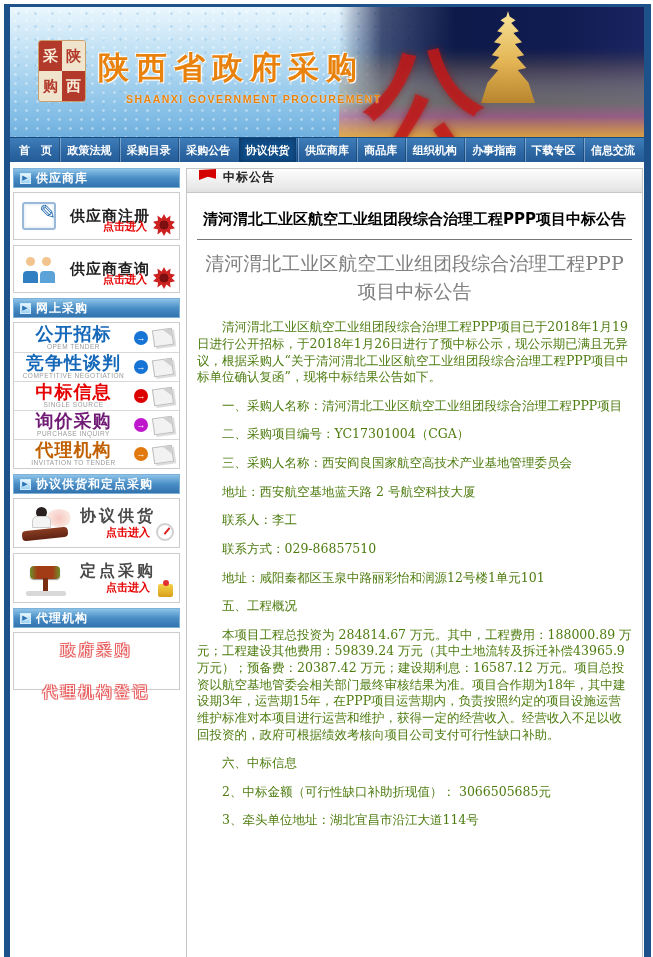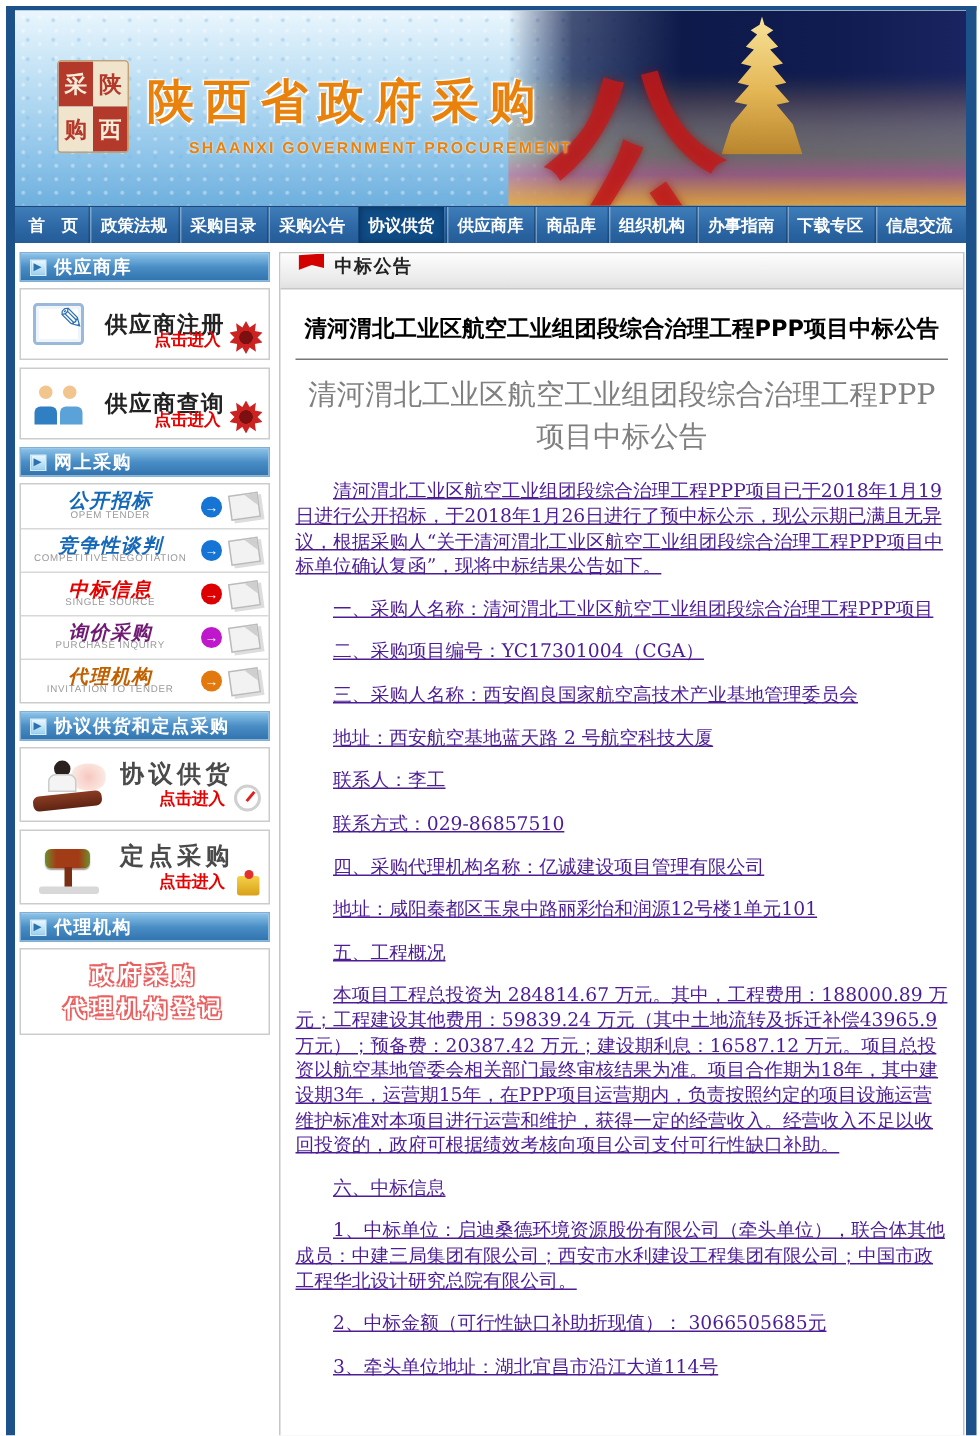--- a/index.html
+++ b/index.html
@@ -77,21 +77,21 @@
   .icon-people { width:34px; height:28px; margin-left:8px; position:relative; }
   .icon-people:before,.icon-people:after { content:""; position:absolute; bottom:0; width:15px; height:12px;
     background:#2f7fc2; border-radius:4px 4px 0 0; }
   .icon-people:before { left:1px; } .icon-people:after { right:1px; background:#5aa2d8; }
   .icon-people i { position:absolute; top:2px; left:4px; width:9px; height:9px; border-radius:50%; background:#f3c58e; box-shadow:16px 0 0 #f3c58e; }
 
   .procure-box { border:1px solid #ccc; background:#fff; margin-bottom:5px; }
   .procure-row { display:flex; align-items:center; height:29px; padding:0 6px 0 4px; cursor:pointer; }
   .procure-row + .procure-row { border-top:1px solid #d8d8d8; }
   .pr-text { flex:1; text-align:center; line-height:1.05; }
-  .pr-cn { font-size:13px; font-weight:bold; letter-spacing:1px;font-style:italic; }
+  .pr-cn { font-size:18px; font-weight:bold; letter-spacing:1px; }
   .pr-en { font-size:6.5px; color:#9a9a9a; letter-spacing:.5px; }
   .pr-arrow { width:14px; height:14px; border-radius:50%; color:#fff; font-size:9px; font-weight:bold;
     display:flex; align-items:center; justify-content:center; margin:0 5px; flex:0 0 14px; }
   .pr-doc { width:20px; height:17px; flex:0 0 20px; position:relative; background:#f2f2f2; border:1px solid #bbb;
     transform:rotate(-8deg); box-shadow:2px 2px 0 #ddd; }
   .pr-doc:after { content:""; position:absolute; right:0; top:0; border:4px solid #cfcfcf; border-left-color:transparent; border-bottom-color:transparent; }
 
   .agree-card { position:relative; height:50px; border:1px solid #ccc; background:#fff; margin-bottom:5px; cursor:pointer; }
   .ag-label { position:absolute; left:66px; top:7px; font-size:16px; font-weight:bold; color:#4a4a4a; letter-spacing:3px; }
   .ag-action { position:absolute; left:92px; bottom:7px; color:#e60000; font-size:11px; font-weight:bold; }
@@ -107,35 +107,35 @@
   .illus-gavel .handle { position:absolute; left:19px; top:16px; width:5px; height:14px; background:#7a2e12; }
   .illus-gavel .base { position:absolute; left:2px; bottom:0; width:40px; height:5px; background:#d8d8d8; border-radius:2px; }
   .icon-gauge { position:absolute; right:5px; bottom:6px; width:18px; height:18px; border-radius:50%;
     background:#fff; border:2px solid #d0d0d0; }
   .icon-gauge:after { content:""; position:absolute; left:8px; top:2px; width:2px; height:8px; background:#e02020; transform:rotate(40deg); }
   .icon-award { position:absolute; right:6px; bottom:5px; width:15px; height:13px; background:linear-gradient(#f5d24a,#d8a018); border-radius:2px; }
   .icon-award:after { content:""; position:absolute; left:5px; top:-4px; width:6px; height:6px; border-radius:50%; background:#e03030; }
 
   .agency-box { border:1px solid #ccc; background:#fff; height:58px; display:flex; flex-direction:column;
     align-items:center; justify-content:center; gap:3px; cursor:pointer; }
-  .agency-line { font-size:15px; font-weight:bold; letter-spacing:3px; color:#fff;
-    text-shadow:-1px -1px 0 #e86060,1px -1px 0 #e86060,-1px 1px 0 #e86060,1px 1px 0 #e86060,0 0 2px #e86060; }
+  .agency-line { font-size:15px; font-weight:normal; letter-spacing:3px; color:#fff;
+    text-shadow:-1px -1px 0 #e86060,1px -1px 0 #e86060,-1px 1px 0 #e86060,1px 1px 0 #e86060,0 0 2px #e86060;margin-top:20px; }
 
   
   .crumb-bar { height:24px; display:flex; gap:7px; padding:0 12px;
     background:linear-gradient(180deg,#fdfdfd,#e9e9e9 80%,#e0e0e0); border-bottom:1px solid #c6c6c6; }
   .flag { width:17px; height:11px; background:#d40000;
     clip-path:polygon(0 10%,100% 0,100% 88%,52% 70%,0 100%); }
   .crumb-text { font-size:12px; font-weight:bold; color:#222; letter-spacing:1px; }
   .article { padding:8px 10px 20px; font-family:"DejaVu Serif","Liberation Serif",serif; }
   .title-bold { font-family:"DejaVu Sans","Liberation Sans",sans-serif; font-size:15px; font-weight:bold;
     text-align:center; color:#000; margin:8px 0 10px; line-height:1.35; }
   .rule { border:none; border-top:1px solid #777; margin:4px 0 10px; }
   .title-gray { font-size:19px; font-weight:normal; color:#808080; text-align:center; line-height:1.45; margin:8px 0 14px; }
-  .article p { font-size:12.5px; line-height:1.33; color:#4c1d95; margin:12px 0; text-indent:2em; word-break:break-all;text-decoration:underline; }
+  .article p { font-size:12.5px; line-height:1.33; color:#4d7c0f; margin:12px 0; text-indent:2em; word-break:break-all; }
 </style>
 </head>
 <body>
 
 <div class="page">
   <div class="chrome">
 
     <div class="banner">
       <div class="map-dots"></div>
       <div class="photo">
@@ -286,26 +286,24 @@
           <div class="title-bold">清河渭北工业区航空工业组团段综合治理工程PPP项目中标公告</div>
           <hr class="rule">
           <div class="title-gray">清河渭北工业区航空工业组团段综合治理工程PPP项目中标公告</div>
           <p>清河渭北工业区航空工业组团段综合治理工程PPP项目已于2018年1月19日进行公开招标，于2018年1月26日进行了预中标公示，现公示期已满且无异议，根据采购人“关于清河渭北工业区航空工业组团段综合治理工程PPP项目中标单位确认复函”，现将中标结果公告如下。</p>
           <p>一、采购人名称：清河渭北工业区航空工业组团段综合治理工程PPP项目</p>
           <p>二、采购项目编号：YC17301004（CGA）</p>
           <p>三、采购人名称：西安阎良国家航空高技术产业基地管理委员会</p>
           <p>地址：西安航空基地蓝天路 2 号航空科技大厦</p>
           <p>联系人：李工</p>
           <p>联系方式：029-86857510</p>
-          <p>四、采购代理机构名称：亿诚建设项目管理有限公司</p>
           <p>地址：咸阳秦都区玉泉中路丽彩怡和润源12号楼1单元101</p>
           <p>五、工程概况</p>
           <p>本项目工程总投资为 284814.67 万元。其中，工程费用：188000.89 万元；工程建设其他费用：59839.24 万元（其中土地流转及拆迁补偿43965.9 万元）；预备费：20387.42 万元；建设期利息：16587.12 万元。项目总投资以航空基地管委会相关部门最终审核结果为准。项目合作期为18年，其中建设期3年，运营期15年，在PPP项目运营期内，负责按照约定的项目设施运营维护标准对本项目进行运营和维护，获得一定的经营收入。经营收入不足以收回投资的，政府可根据绩效考核向项目公司支付可行性缺口补助。</p>
           <p>六、中标信息</p>
-          <p>1、中标单位：启迪桑德环境资源股份有限公司（牵头单位），联合体其他成员：中建三局集团有限公司；西安市水利建设工程集团有限公司；中国市政工程华北设计研究总院有限公司。</p>
           <p>2、中标金额（可行性缺口补助折现值）： 3066505685元</p>
           <p>3、牵头单位地址：湖北宜昌市沿江大道114号</p>
 
         </div>
       </main>
 
     </div>
   </div>
 </div>
 

